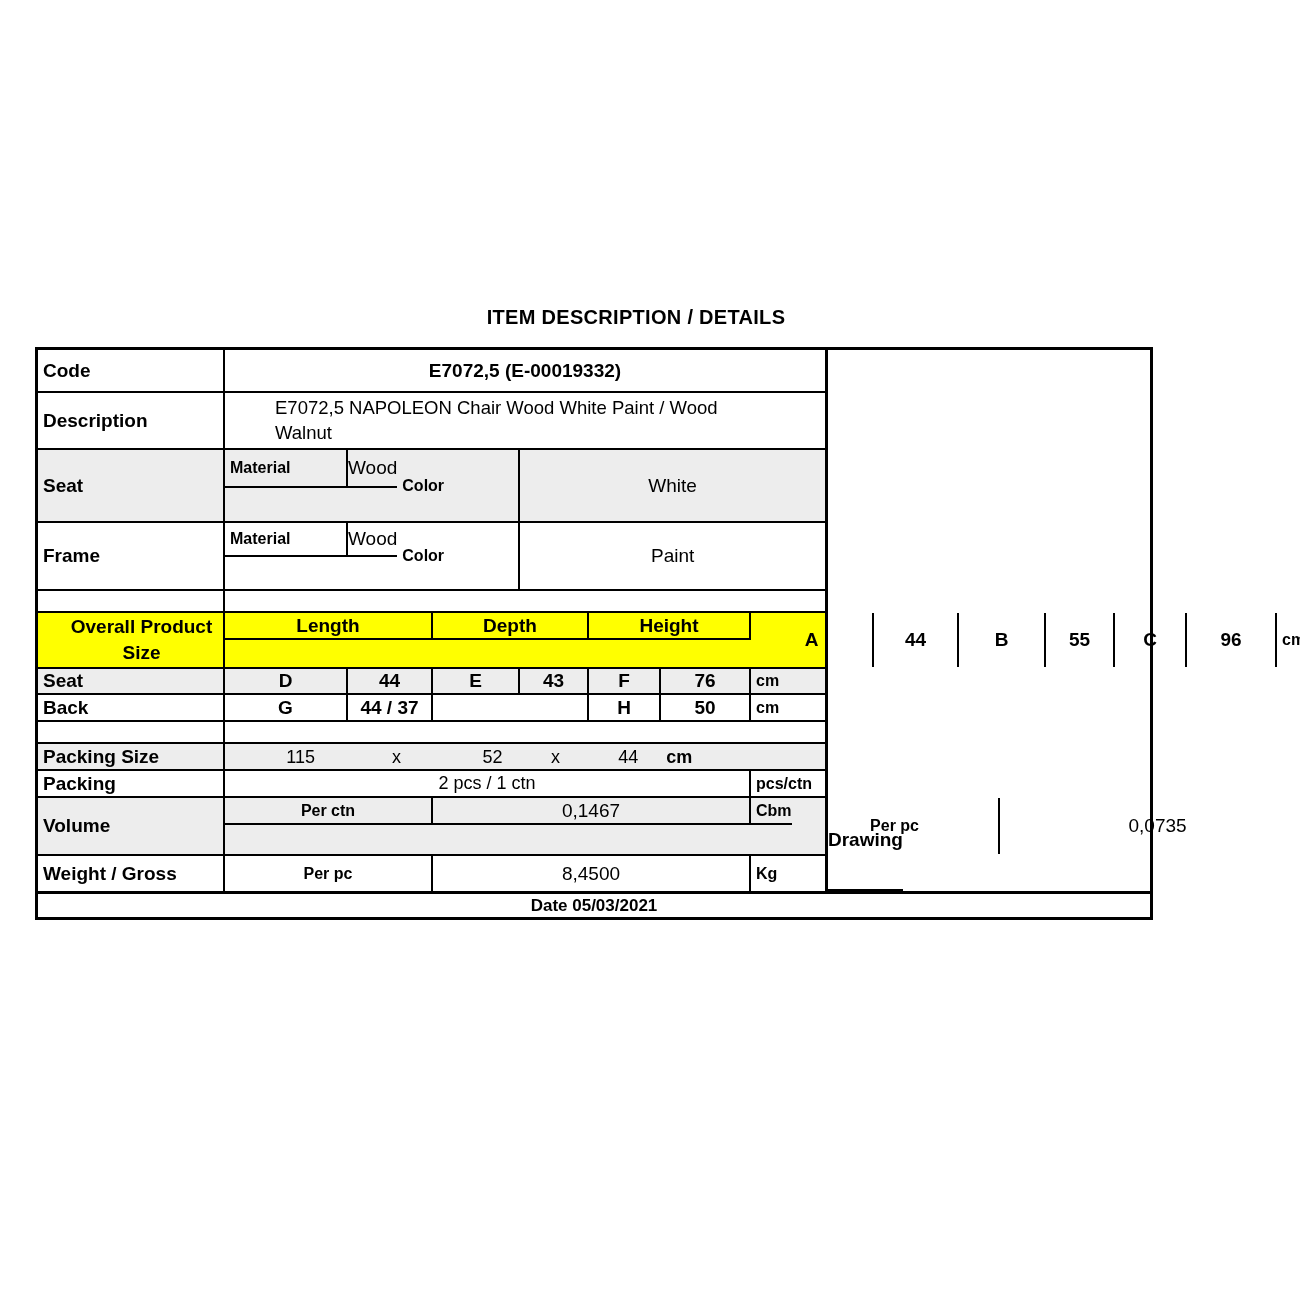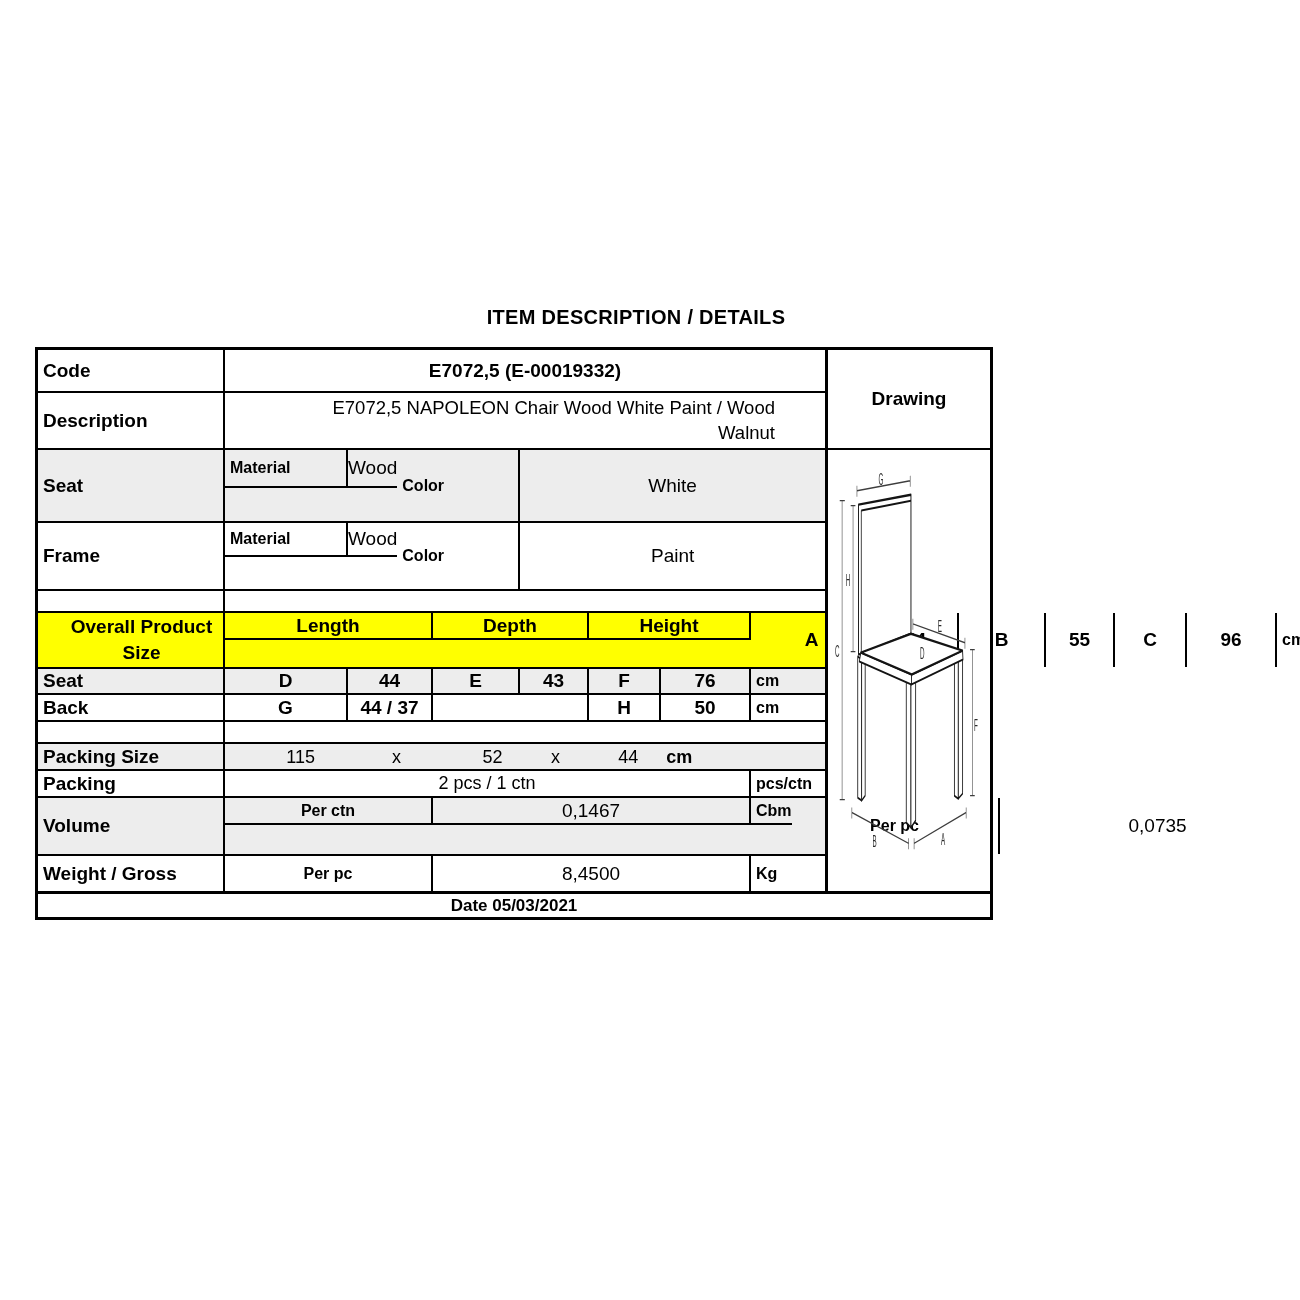--- a/index.html
+++ b/index.html
@@ -11,27 +11,27 @@
   body{
     width:1300px;height:1300px;background:#ffffff;position:relative;
     font-family:"Liberation Sans",sans-serif;color:var(--ink);
     -webkit-font-smoothing:antialiased;
   }
   .page-title{
     position:absolute;left:35px;top:306px;width:1202px;
     text-align:center;font-size:20px;font-weight:bold;letter-spacing:.3px;
   }
   .sheet{
-    position:absolute;left:35px;top:347px;width:958px;height:573px;
+    position:absolute;left:35px;top:347px;width:1118px;height:573px;
     border:3px solid var(--ink);box-sizing:border-box;
     display:flex;flex-direction:column;background:#fff;
   }
   .main{flex:1;display:flex;min-height:0;}
   .t-left{width:790px;flex:none;border-right:3px solid var(--ink);box-sizing:border-box;display:flex;flex-direction:column;}
-  .t-right{flex:1;display:flex;flex-direction:column;min-width:0;}
+  .t-right{flex:1;display:flex;flex-direction:row;min-width:0;align-items:flex-end;}
 
   .band{display:flex;border-bottom:2px solid var(--ink);box-sizing:border-box;flex:none;align-items:stretch;}
   .band.no-bb{border-bottom:none;}
   .band.spacer{flex:1;min-height:14px;}
   .cell{
     box-sizing:border-box;border-right:2px solid var(--ink);
     display:flex;align-items:center;justify-content:center;
     overflow:hidden;white-space:nowrap;
   }
   .cell.nr{border-right:none;}
@@ -56,21 +56,21 @@
   .wDG{width:318px;flex:none;}
 
   .lbl{font-weight:bold;font-size:19px;}
   .sub{font-weight:bold;font-size:16px;}
   .val{font-size:19px;font-weight:normal;}
   .val-sm{font-size:18px;font-weight:normal;}
   .unit{font-weight:bold;font-size:16px;}
   .yellow{background:var(--highlight);}
   .shade{background:var(--shade);}
 
-  .desc-text{white-space:normal;text-align:right;line-height:1.35;font-size:18.5px;max-width:500px;}
+  .desc-text{white-space:normal;text-align:left;line-height:1.35;font-size:18.5px;max-width:500px;}
   .two-line{flex-direction:column;line-height:1.35;white-space:normal;text-align:center;}
 
   .pitems{position:relative;flex:1;}
   .pitems span{position:absolute;top:50%;transform:translate(-50%,-50%);font-size:18px;}
   .pi-0{left:12.6%;} .pi-1{left:28.6%;} .pi-2{left:44.6%;}
   .pi-3{left:55.1%;} .pi-4{left:67.2%;} .pi-5{left:75.7%;font-weight:bold;font-size:16px;}
 
   .drawing-header{
     height:100px;flex:none;border-bottom:2px solid var(--ink);box-sizing:border-box;
     display:flex;align-items:center;justify-content:center;

